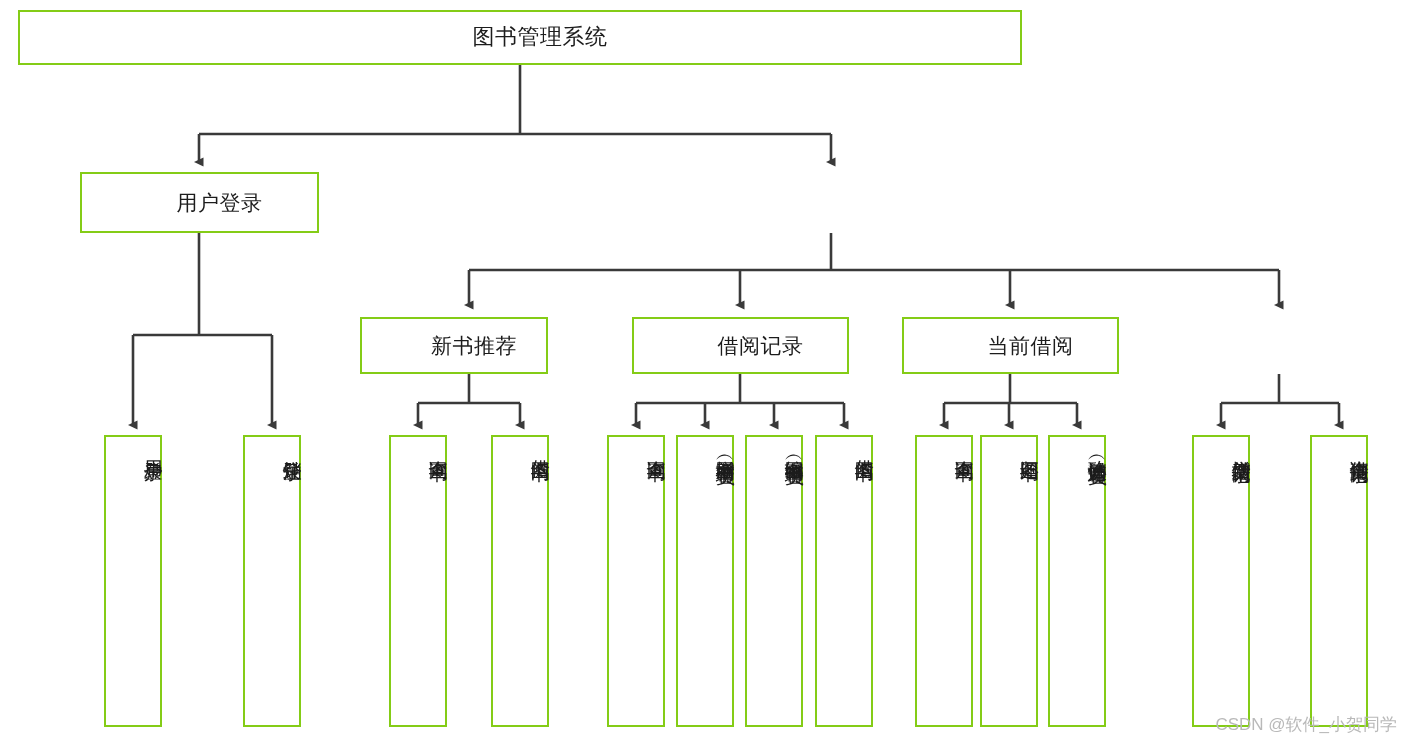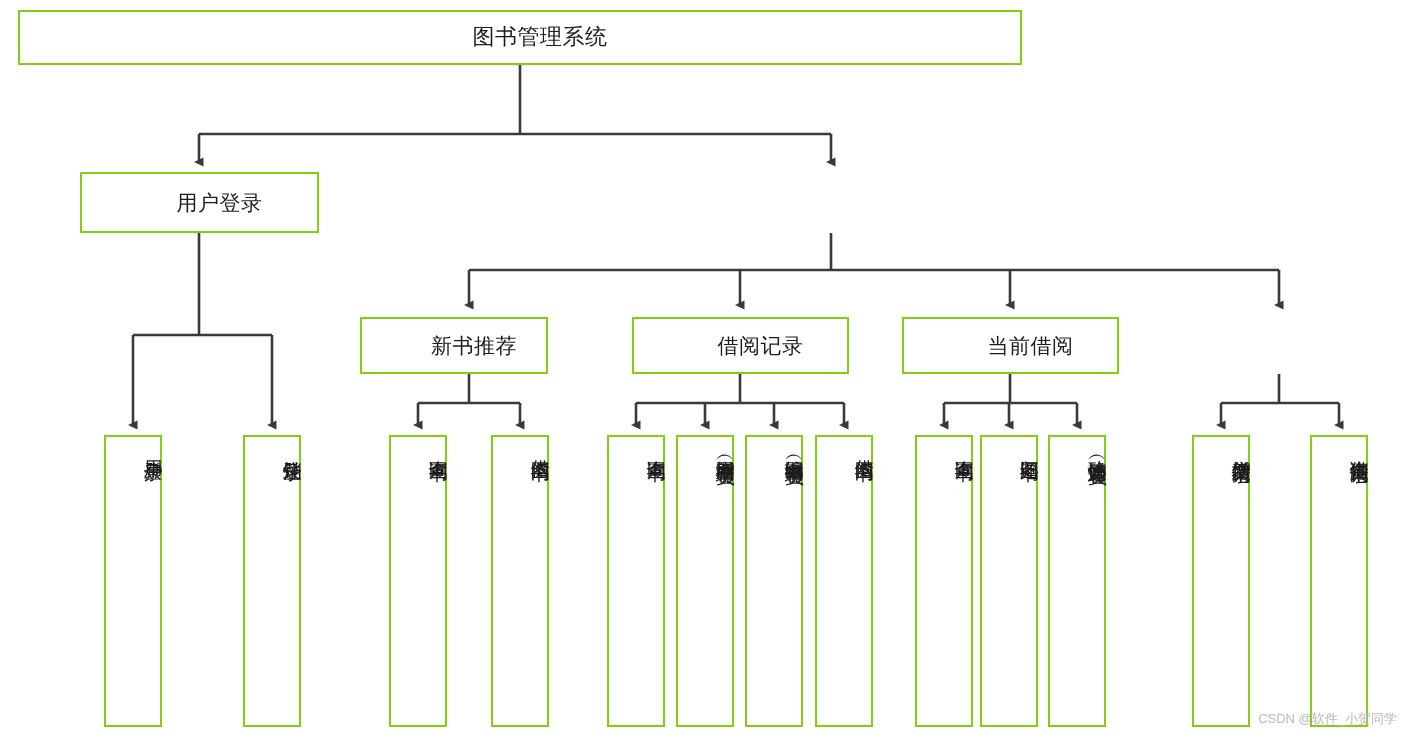--- a/index.html
+++ b/index.html
@@ -62,22 +62,22 @@
     text-orientation: upright;
     font-size: 19px;
     line-height: 1.18;
     letter-spacing: 1px;
     white-space: normal;
     max-height: 276px;
   }
   #watermark {
     position: absolute;
     right: 8px;
-    bottom: 19px;
-    font-size: 13px;
+    bottom: 11px;
+    font-size: 17px;
     color: #b9b9b9;
     white-space: nowrap;
     user-select: none;
   }
 </style>
 </head>
 <body>
 
 <div id="canvas">
 

